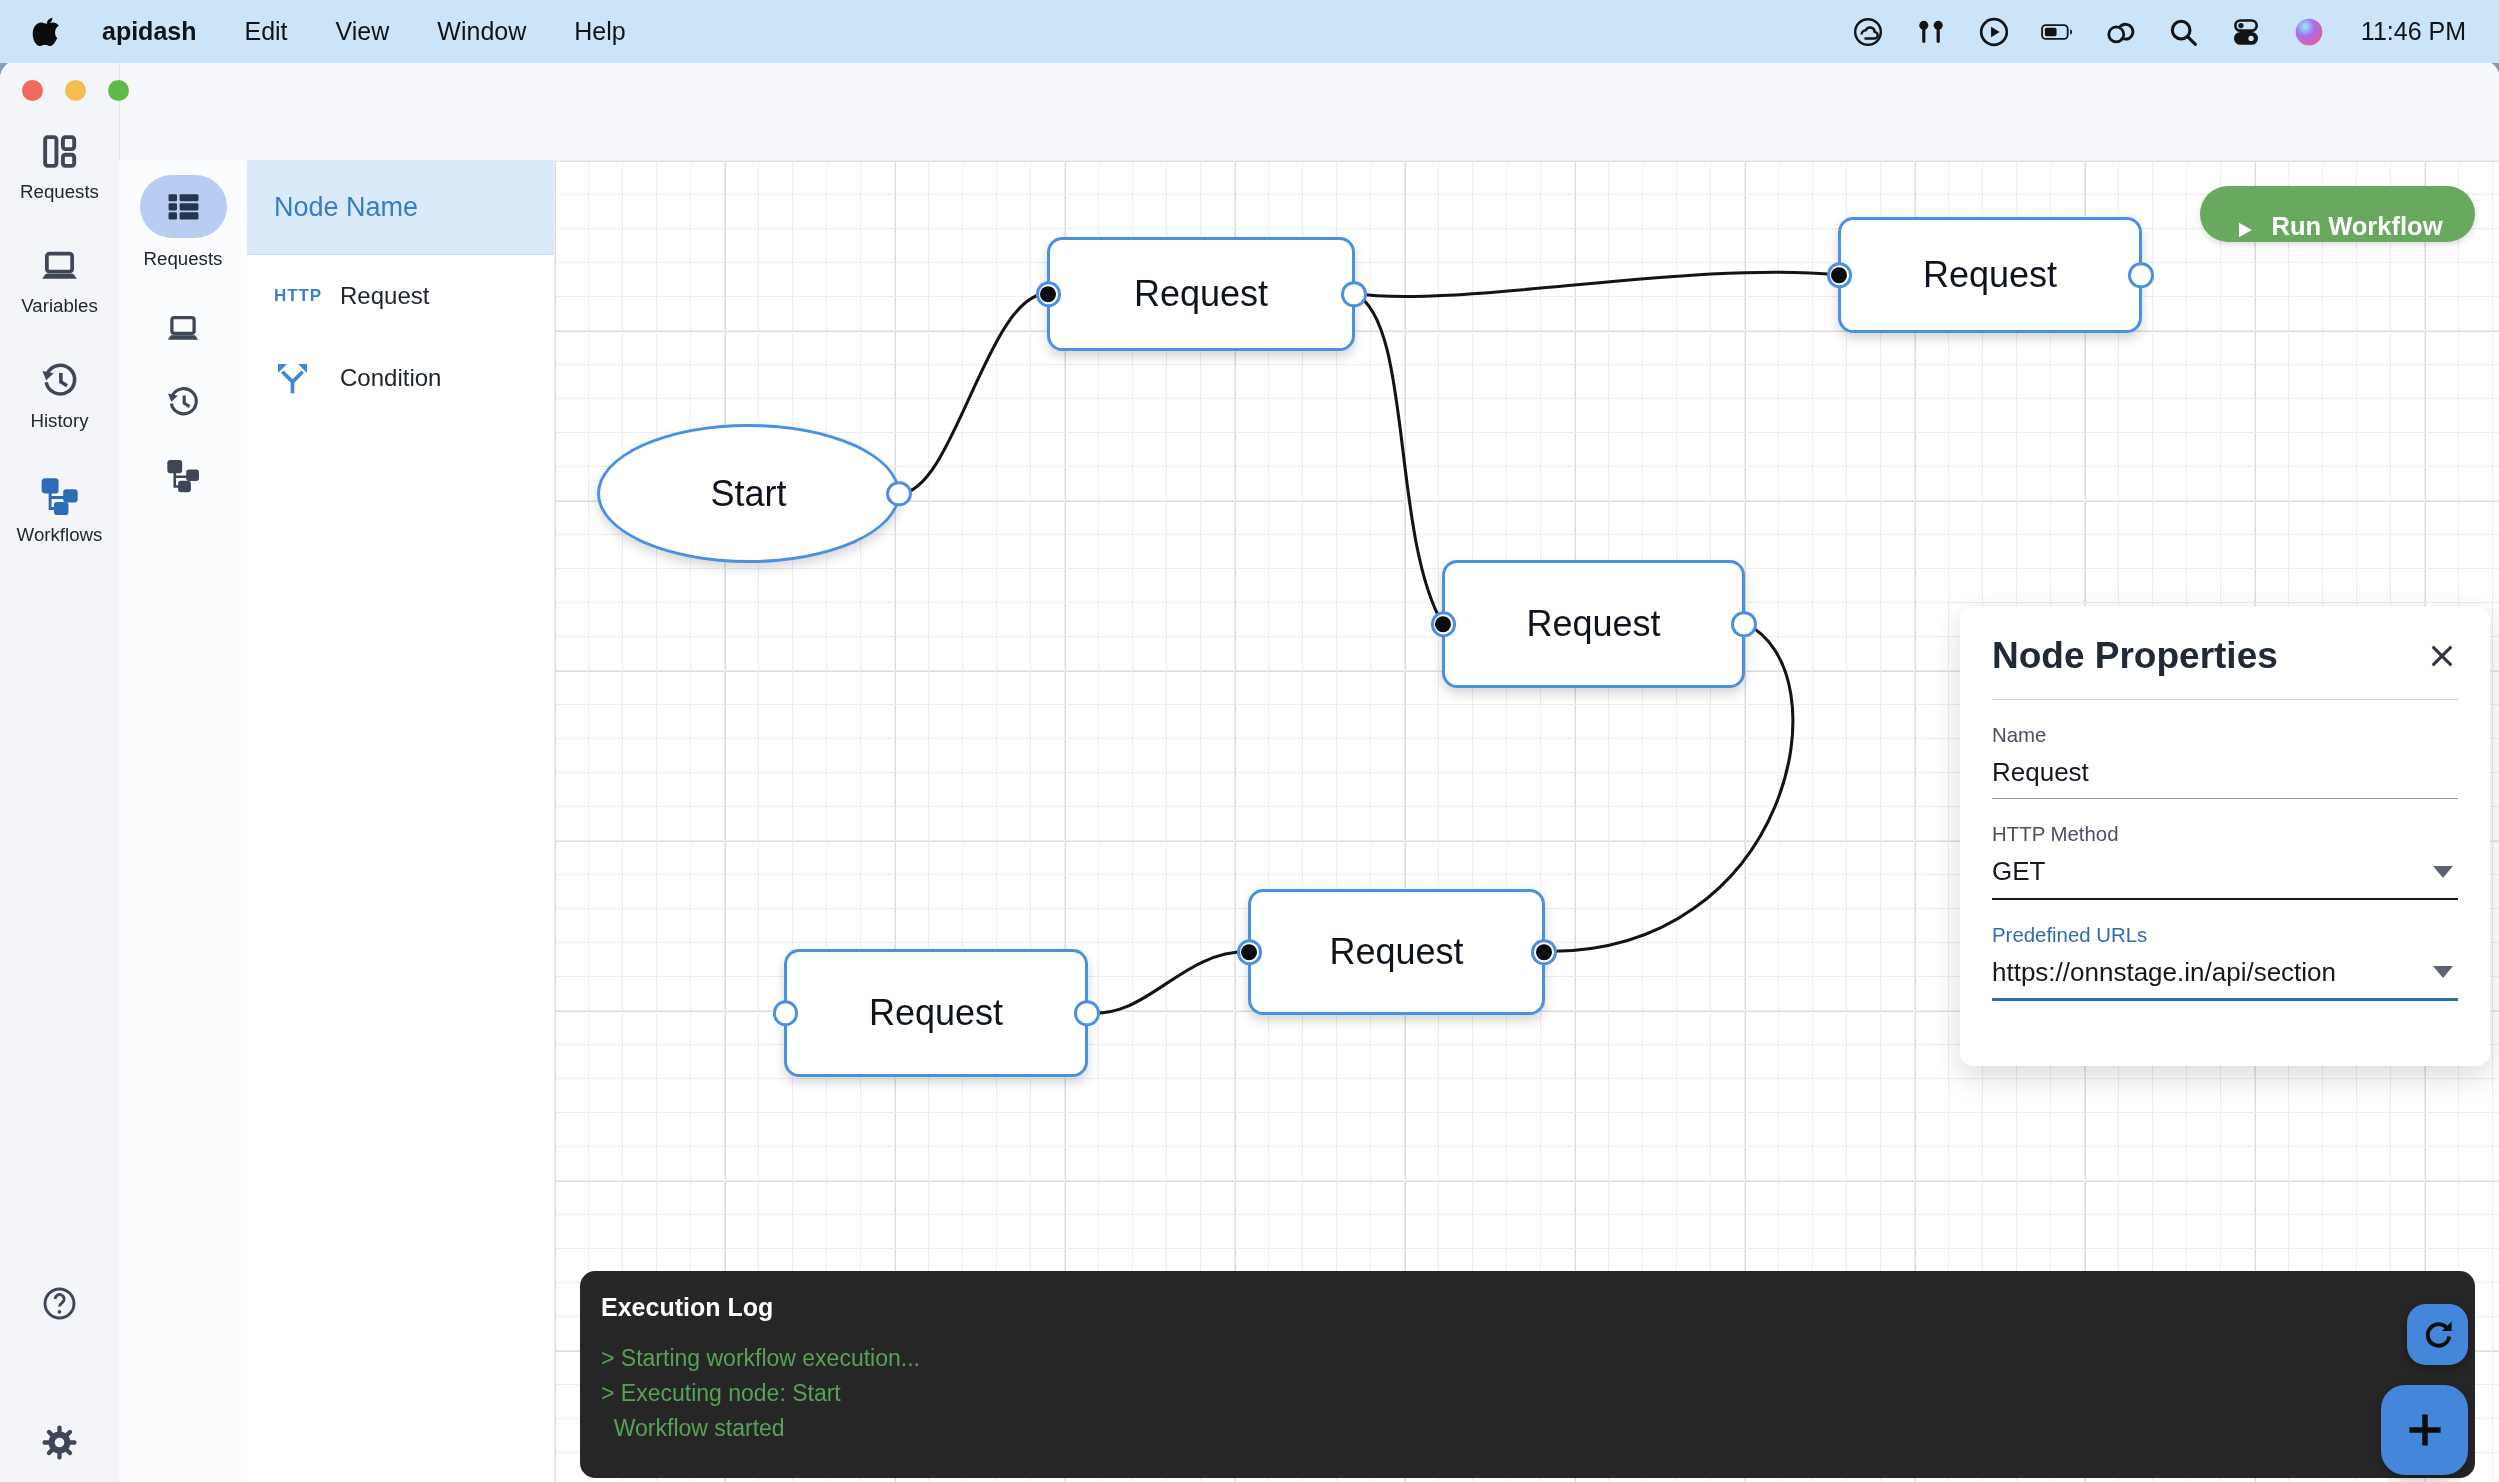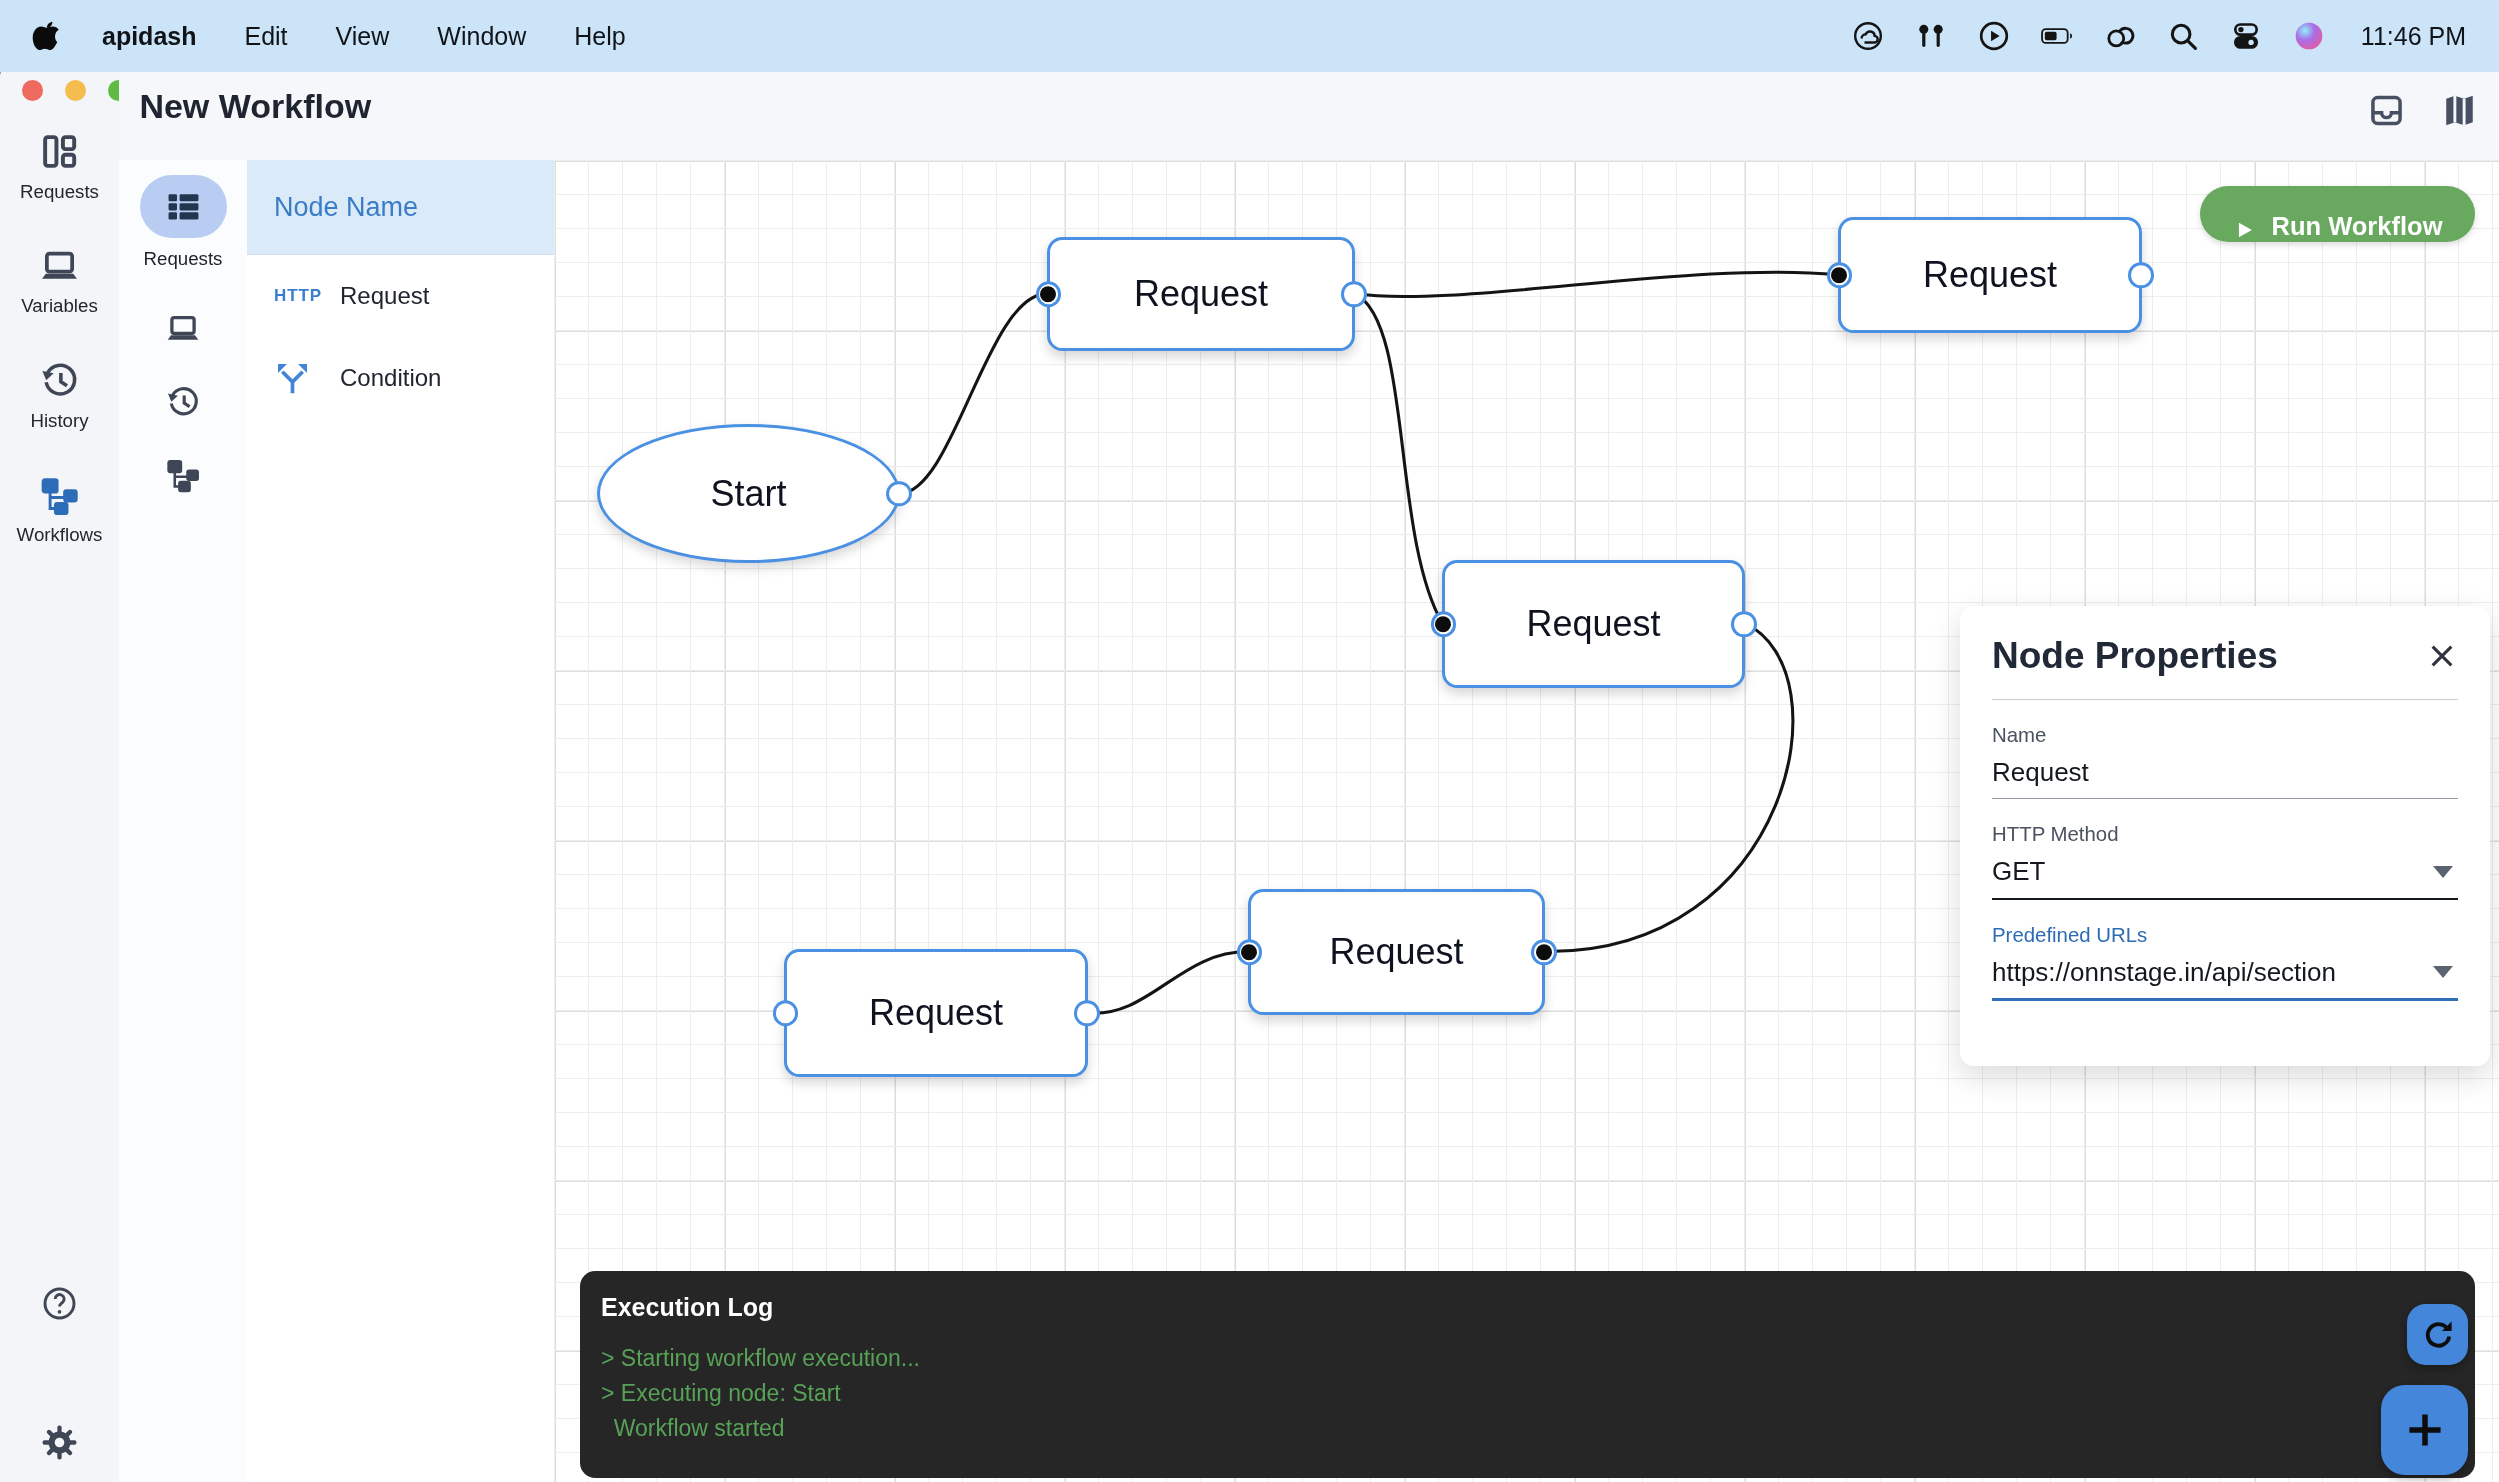--- a/index.html
+++ b/index.html
@@ -1,18 +1,18 @@
 <!DOCTYPE html>
 <html style="font-size:13.6px"><head>
 <meta charset="utf-8">
 <style>
   html,body{margin:0;padding:0;background:#8fb0ca;font-family:"Liberation Sans",sans-serif;}
   #app{position:relative;width:2500px;height:1483px;overflow:hidden;}
   
-  .menubar{position:absolute;left:0;top:0;width:2500px;height:72px;background:#cce4f8;
+  .menubar{position:absolute;left:0;top:0;width:2500px;height:63px;background:#cce4f8;
     display:flex;align-items:center;font-size:25px;color:#101418;z-index:50;}
   .menubar .apple{width:29px;height:34px;margin-left:32px;color:#0b0b0b;}
   .menu-item{margin-left:48px;}
   .menu-item.app{font-weight:700;margin-left:41px;}
   .menu-right{margin-left:auto;display:flex;align-items:center;gap:31px;margin-right:34px;}
   .status-icon{width:32px;height:32px;color:#141414;display:inline-flex;}
   .status-icon svg{width:100%;height:100%;}
   .menu-time{font-size:25px;margin-left:5.1px;}
   
   .window{position:absolute;left:0;top:60px;width:2500px;height:1423px;background:#f6f7fa;
@@ -246,33 +246,20 @@
                 <rect x="10.6" y="1" width="2.8" height="5.2" rx="1.2" transform="rotate(225 12 12)"></rect>
                 <rect x="10.6" y="1" width="2.8" height="5.2" rx="1.2" transform="rotate(270 12 12)"></rect>
                 <rect x="10.6" y="1" width="2.8" height="5.2" rx="1.2" transform="rotate(315 12 12)"></rect>
                 <circle cx="12" cy="12" r="7.1"></circle>
                 <circle cx="12" cy="12" r="3.1" fill="#f4f5f8"></circle>
               </g>
             </svg></span>
         </div>
     </div>
 
-    <div class="titlebar">
-      <div class="win-title">New Workflow</div>
-      <div class="titlebar-icons" id="titlebar-icons">
-          <span class="ic"><svg viewBox="0 0 24 24" fill="none" stroke="currentColor" stroke-width="2.3">
-              <rect x="3.2" y="3.6" width="17.6" height="16.8" rx="3"></rect>
-              <path d="M3.2 13.4h5.6a3.2 3.2 0 0 0 6.4 0h5.6"></path>
-            </svg></span>
-          <span class="ic"><svg viewBox="0 0 24 24">
-              <path fill="currentColor" d="M9 2.4L3.4 4.3v17.2L9 19.6l6 1.9 5.6-1.9V2.4L15 4.3 9 2.4z"></path>
-              <path d="M9 2.4v17.2M15 4.3v17.2" stroke="#f6f7fa" stroke-width="1.9" fill="none"></path>
-            </svg></span>
-        </div>
-    </div>
 
     <div class="sec-sidebar">
       <div class="pill">
         <span class="ic" id="pill-icon"><svg viewBox="0 0 24 24" fill="currentColor">
               <rect x="2.8" y="4.4" width="5.2" height="4.4" rx="0.8"></rect>
               <rect x="9.6" y="4.4" width="11.6" height="4.4" rx="0.8"></rect>
               <rect x="2.8" y="10" width="5.2" height="4.4" rx="0.8"></rect>
               <rect x="9.6" y="10" width="11.6" height="4.4" rx="0.8"></rect>
               <rect x="2.8" y="15.6" width="5.2" height="4.4" rx="0.8"></rect>
               <rect x="9.6" y="15.6" width="11.6" height="4.4" rx="0.8"></rect>

